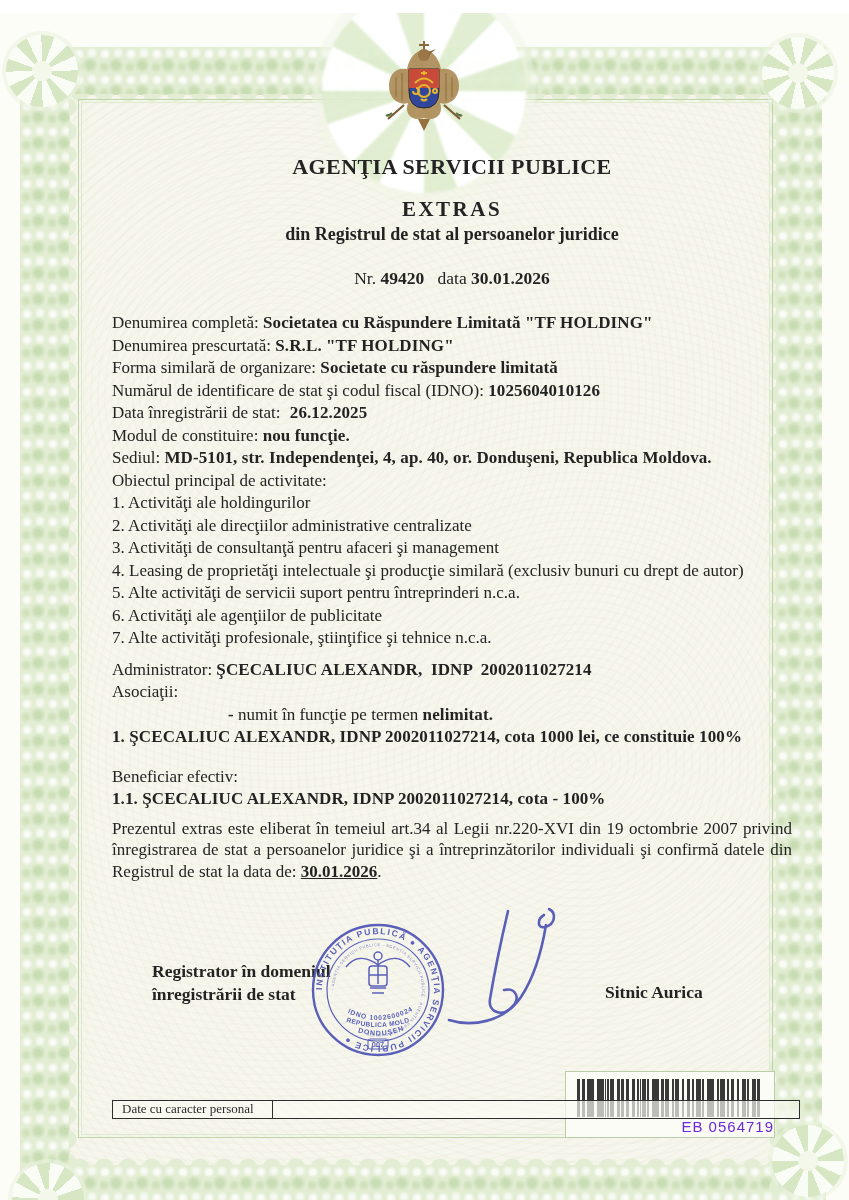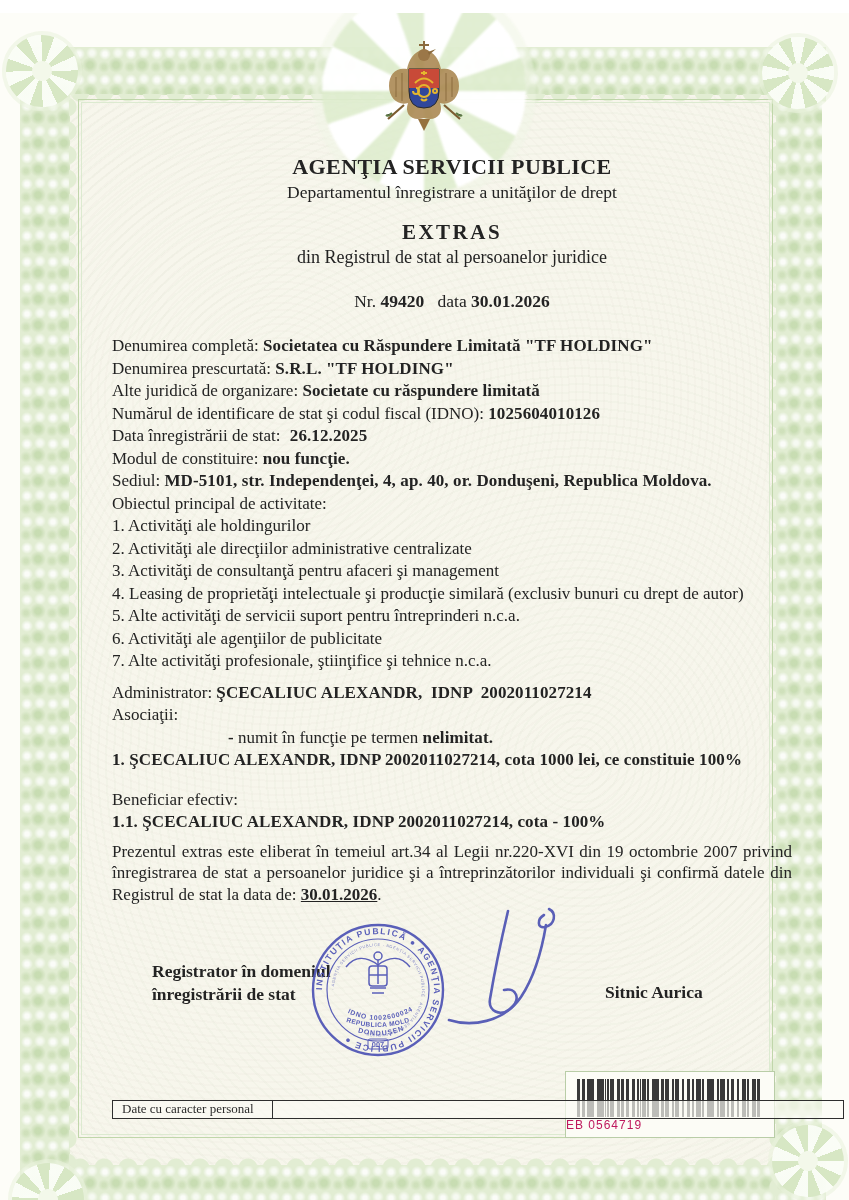--- a/index.html
+++ b/index.html
@@ -70,21 +70,21 @@
     background:repeating-conic-gradient(from 0deg, rgba(255,255,255,.97) 0deg 26deg, rgba(223,237,207,.92) 26deg 45deg);
     filter:blur(1.3px);
     box-shadow:0 0 0 10px rgba(239,246,229,.5);
   }
   .coat-of-arms{position:absolute;left:382px;top:26px;z-index:4;}
   
   .content{position:absolute;left:112px;top:141px;width:680px;z-index:5;}
   .agency{font-size:22px;font-weight:bold;letter-spacing:.4px;text-align:center;}
   .dept{font-size:17.5px;text-align:center;margin-top:2px;}
   .doc-title{font-size:21px;font-weight:bold;letter-spacing:2.5px;text-align:center;margin-top:17px;}
-  .doc-subtitle{font-size:18px;font-weight:normal;text-align:center;margin-top:2px;}
+  .doc-subtitle{font-size:18px;font-weight:bold;text-align:center;margin-top:2px;}
   .nr-line{font-size:17.5px;text-align:center;margin-top:23px;}
   .nr-line .sp{margin-left:9px;text-align:center;}
   .fields{margin-top:23px;}
   .row{font-size:17px;line-height:22.5px;}
   .row b{letter-spacing:.1px;}
   .gapv{margin-left:5px;}
   .activities .row{font-weight:normal;}
   .capital-row{margin-top:19px;}
   .admin-row{margin-top:9px;}
   .admin-note{padding-left:116px;}
@@ -103,28 +103,28 @@
     background:#fcfcf6;border:1px solid #b9cda7;z-index:6;
   }
   .barcode-bars{
     position:absolute;left:11px;top:7px;width:184px;height:38px;
     background-image:
       repeating-linear-gradient(90deg, #393939 0 2px, rgba(0,0,0,0) 2px 5px),
       repeating-linear-gradient(90deg, #393939 0 1px, rgba(0,0,0,0) 1px 7px),
       repeating-linear-gradient(90deg, #393939 0 3px, rgba(0,0,0,0) 3px 11px);
   }
   .barcode-text{
-    position:absolute;left:0;right:0;top:46px;text-align:left;
+    position:absolute;left:0;right:0;top:46px;text-align:right;
     font-family:"Liberation Sans","DejaVu Sans",sans-serif;
-    font-size:12px;letter-spacing:1px;color:#be185d;background:#fcfcf6;
+    font-size:15px;letter-spacing:1px;color:#6d28d9;background:#fcfcf6;
   }
   
   .footer-strip{
     position:absolute;left:112px;top:1087px;width:686px;height:17px;
-    border:1.4px solid #2e2e2e;background:rgba(251,251,245,.68);z-index:9;padding-left:44px;
+    border:1.4px solid #2e2e2e;background:rgba(251,251,245,.68);z-index:9;
   }
   .footer-cell{
     position:absolute;left:0;top:0;height:100%;width:150px;
     border-right:1.4px solid #2e2e2e;
     font-size:13px;line-height:16px;padding-left:9px;color:#2b2b2b;
   }
 </style>
 </head>
 <body>
 
@@ -166,42 +166,41 @@
       <circle cx="42" cy="52" r="6"></circle>
       <path d="M42,36 v-4 M39,34 h6"></path>
       <path d="M31,52 a3,3 0 1 0 3,-3"></path>
       <circle cx="53" cy="52" r="2"></circle>
       <path d="M39,60 q3,3 6,0"></path>
     </g>
   </svg>
 
   <div class="content">
     <div class="agency">AGENŢIA SERVICII PUBLICE</div>
-    <div class="dept">Departamentul înregistrare a unităţilor de drept</div>
     <div class="doc-title">EXTRAS</div>
     <div class="doc-subtitle">din Registrul de stat al persoanelor juridice</div>
 
     <div class="nr-line">
       <span>Nr.</span>
       <b>49420</b>
       <span class="sp">data</span>
       <b>30.01.2026</b>
     </div>
 
     <div class="fields">
       <div class="row">
         <span>Denumirea completă:</span>
         <b>Societatea cu Răspundere Limitată "TF HOLDING"</b>
       </div>
       <div class="row">
         <span>Denumirea prescurtată:</span>
         <b>S.R.L. "TF HOLDING"</b>
       </div>
       <div class="row">
-        <span>Alte juridică de organizare:</span>
+        <span>Forma similară de organizare:</span>
         <b>Societate cu răspundere limitată</b>
       </div>
       <div class="row">
         <span>Numărul de identificare de stat şi codul fiscal (IDNO):</span>
         <b>1025604010126</b>
       </div>
       <div class="row">
         <span>Data înregistrării de stat:</span>
         <b class="gapv">26.12.2025</b>
       </div>

